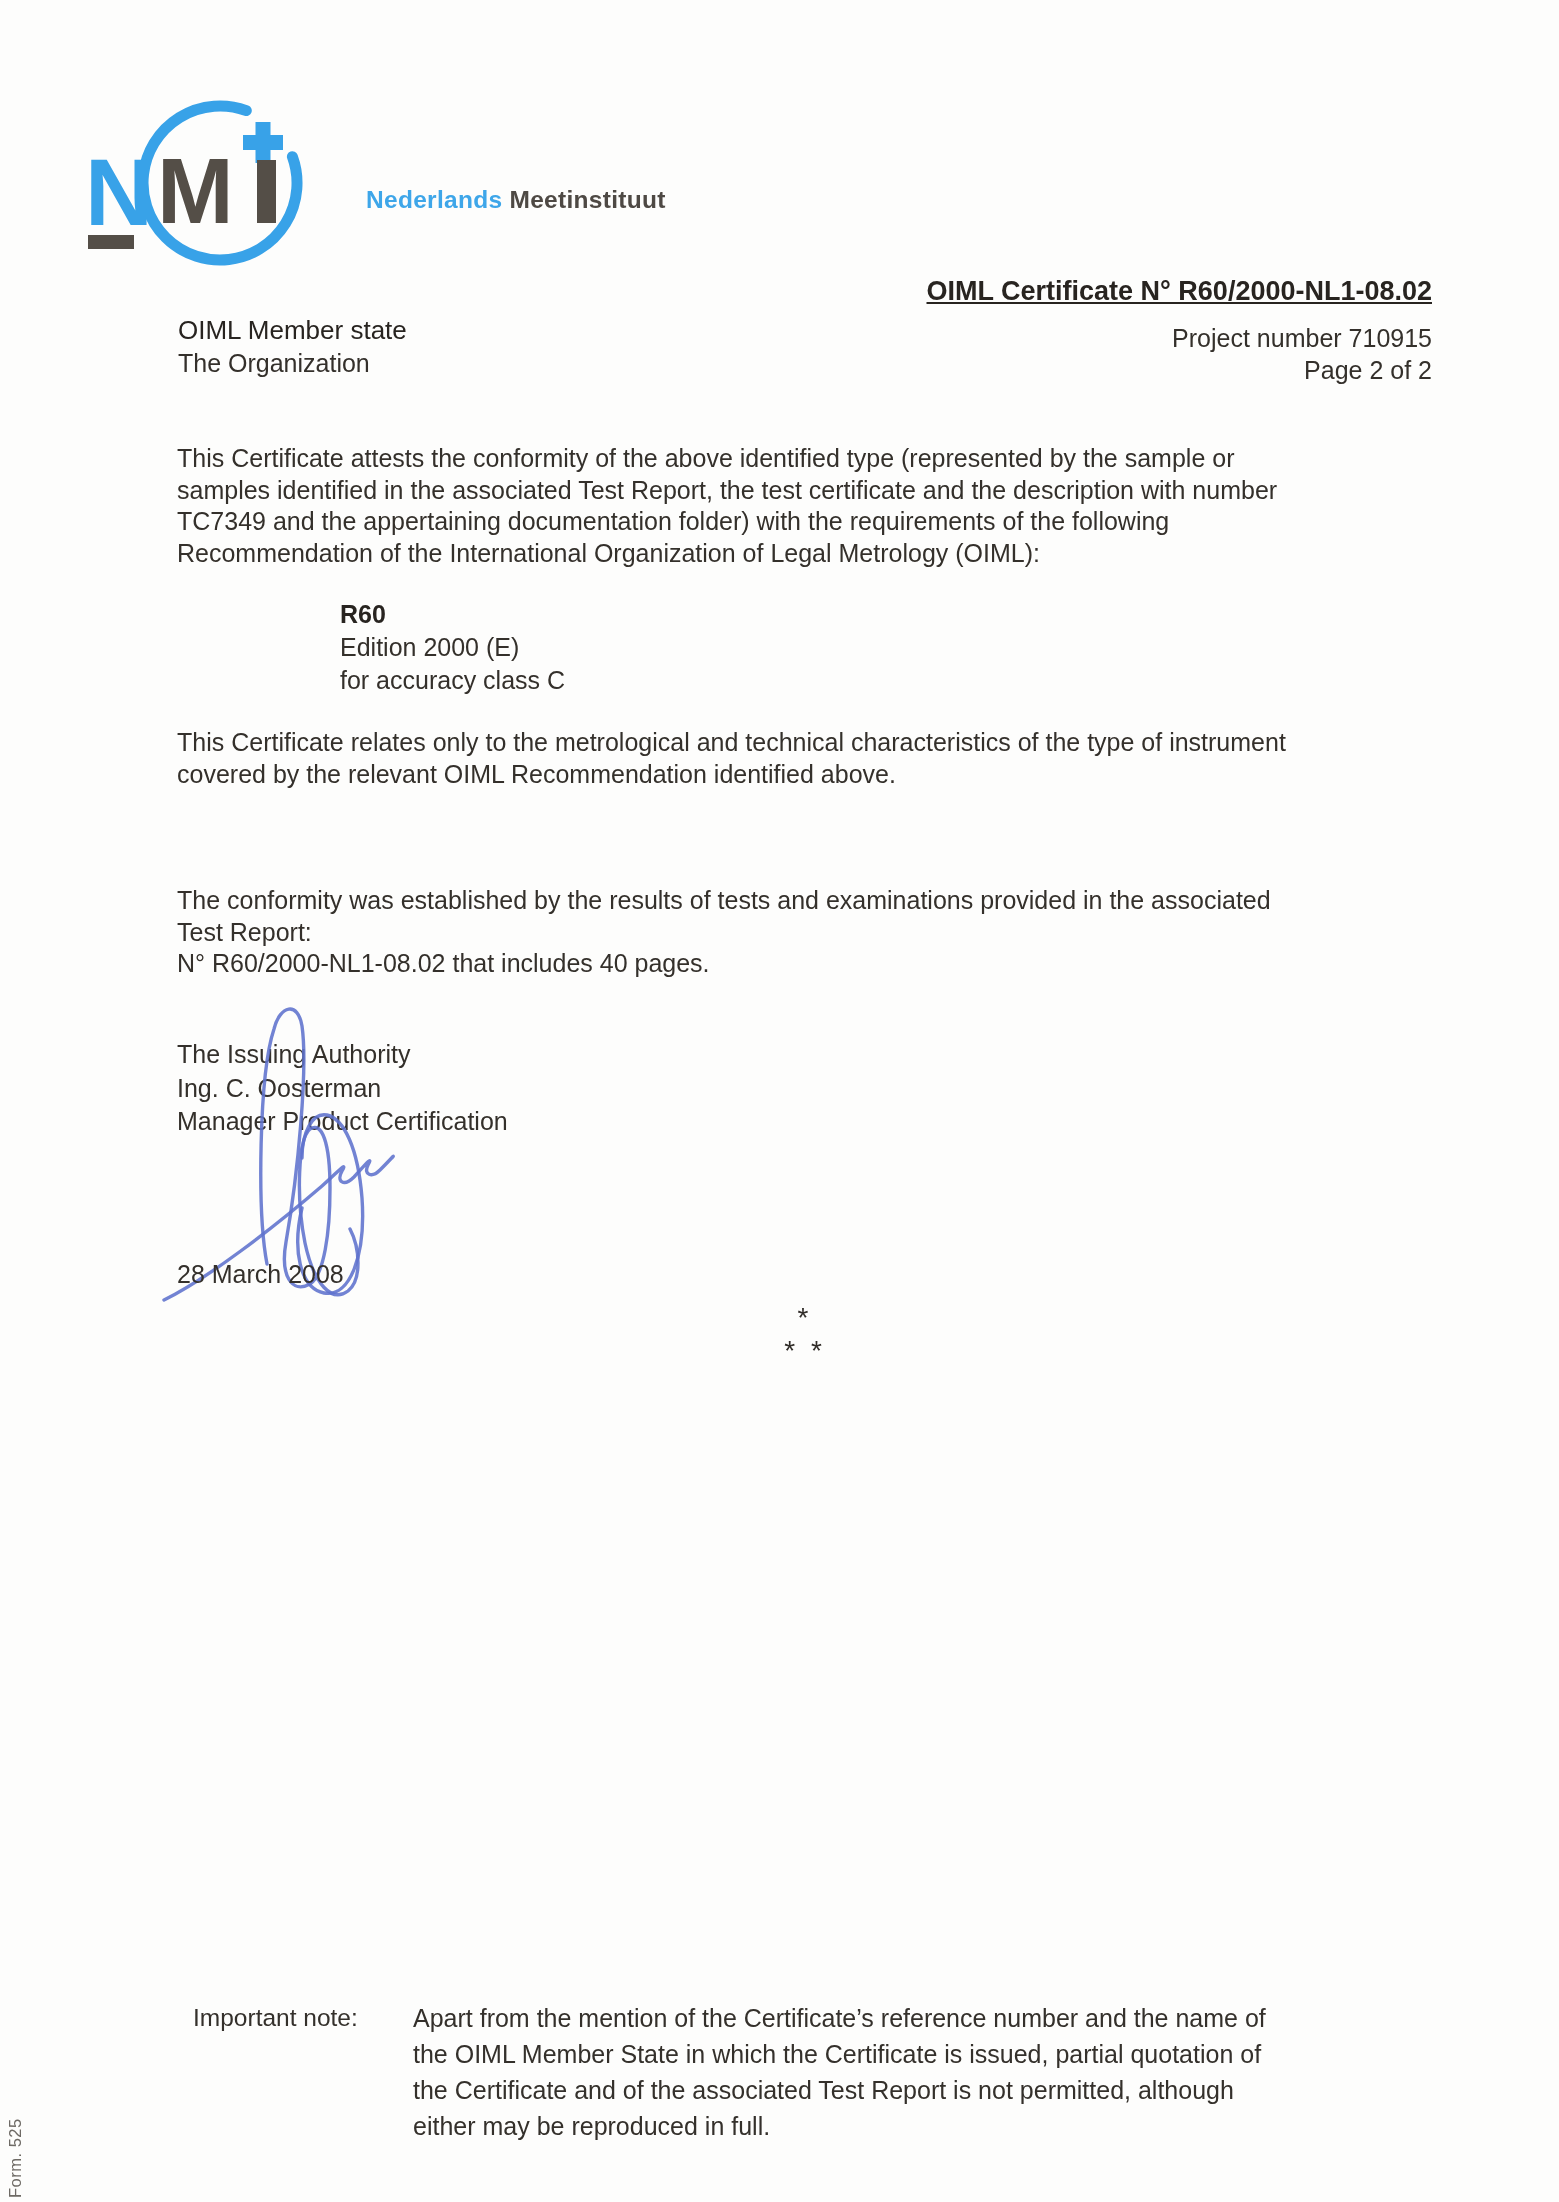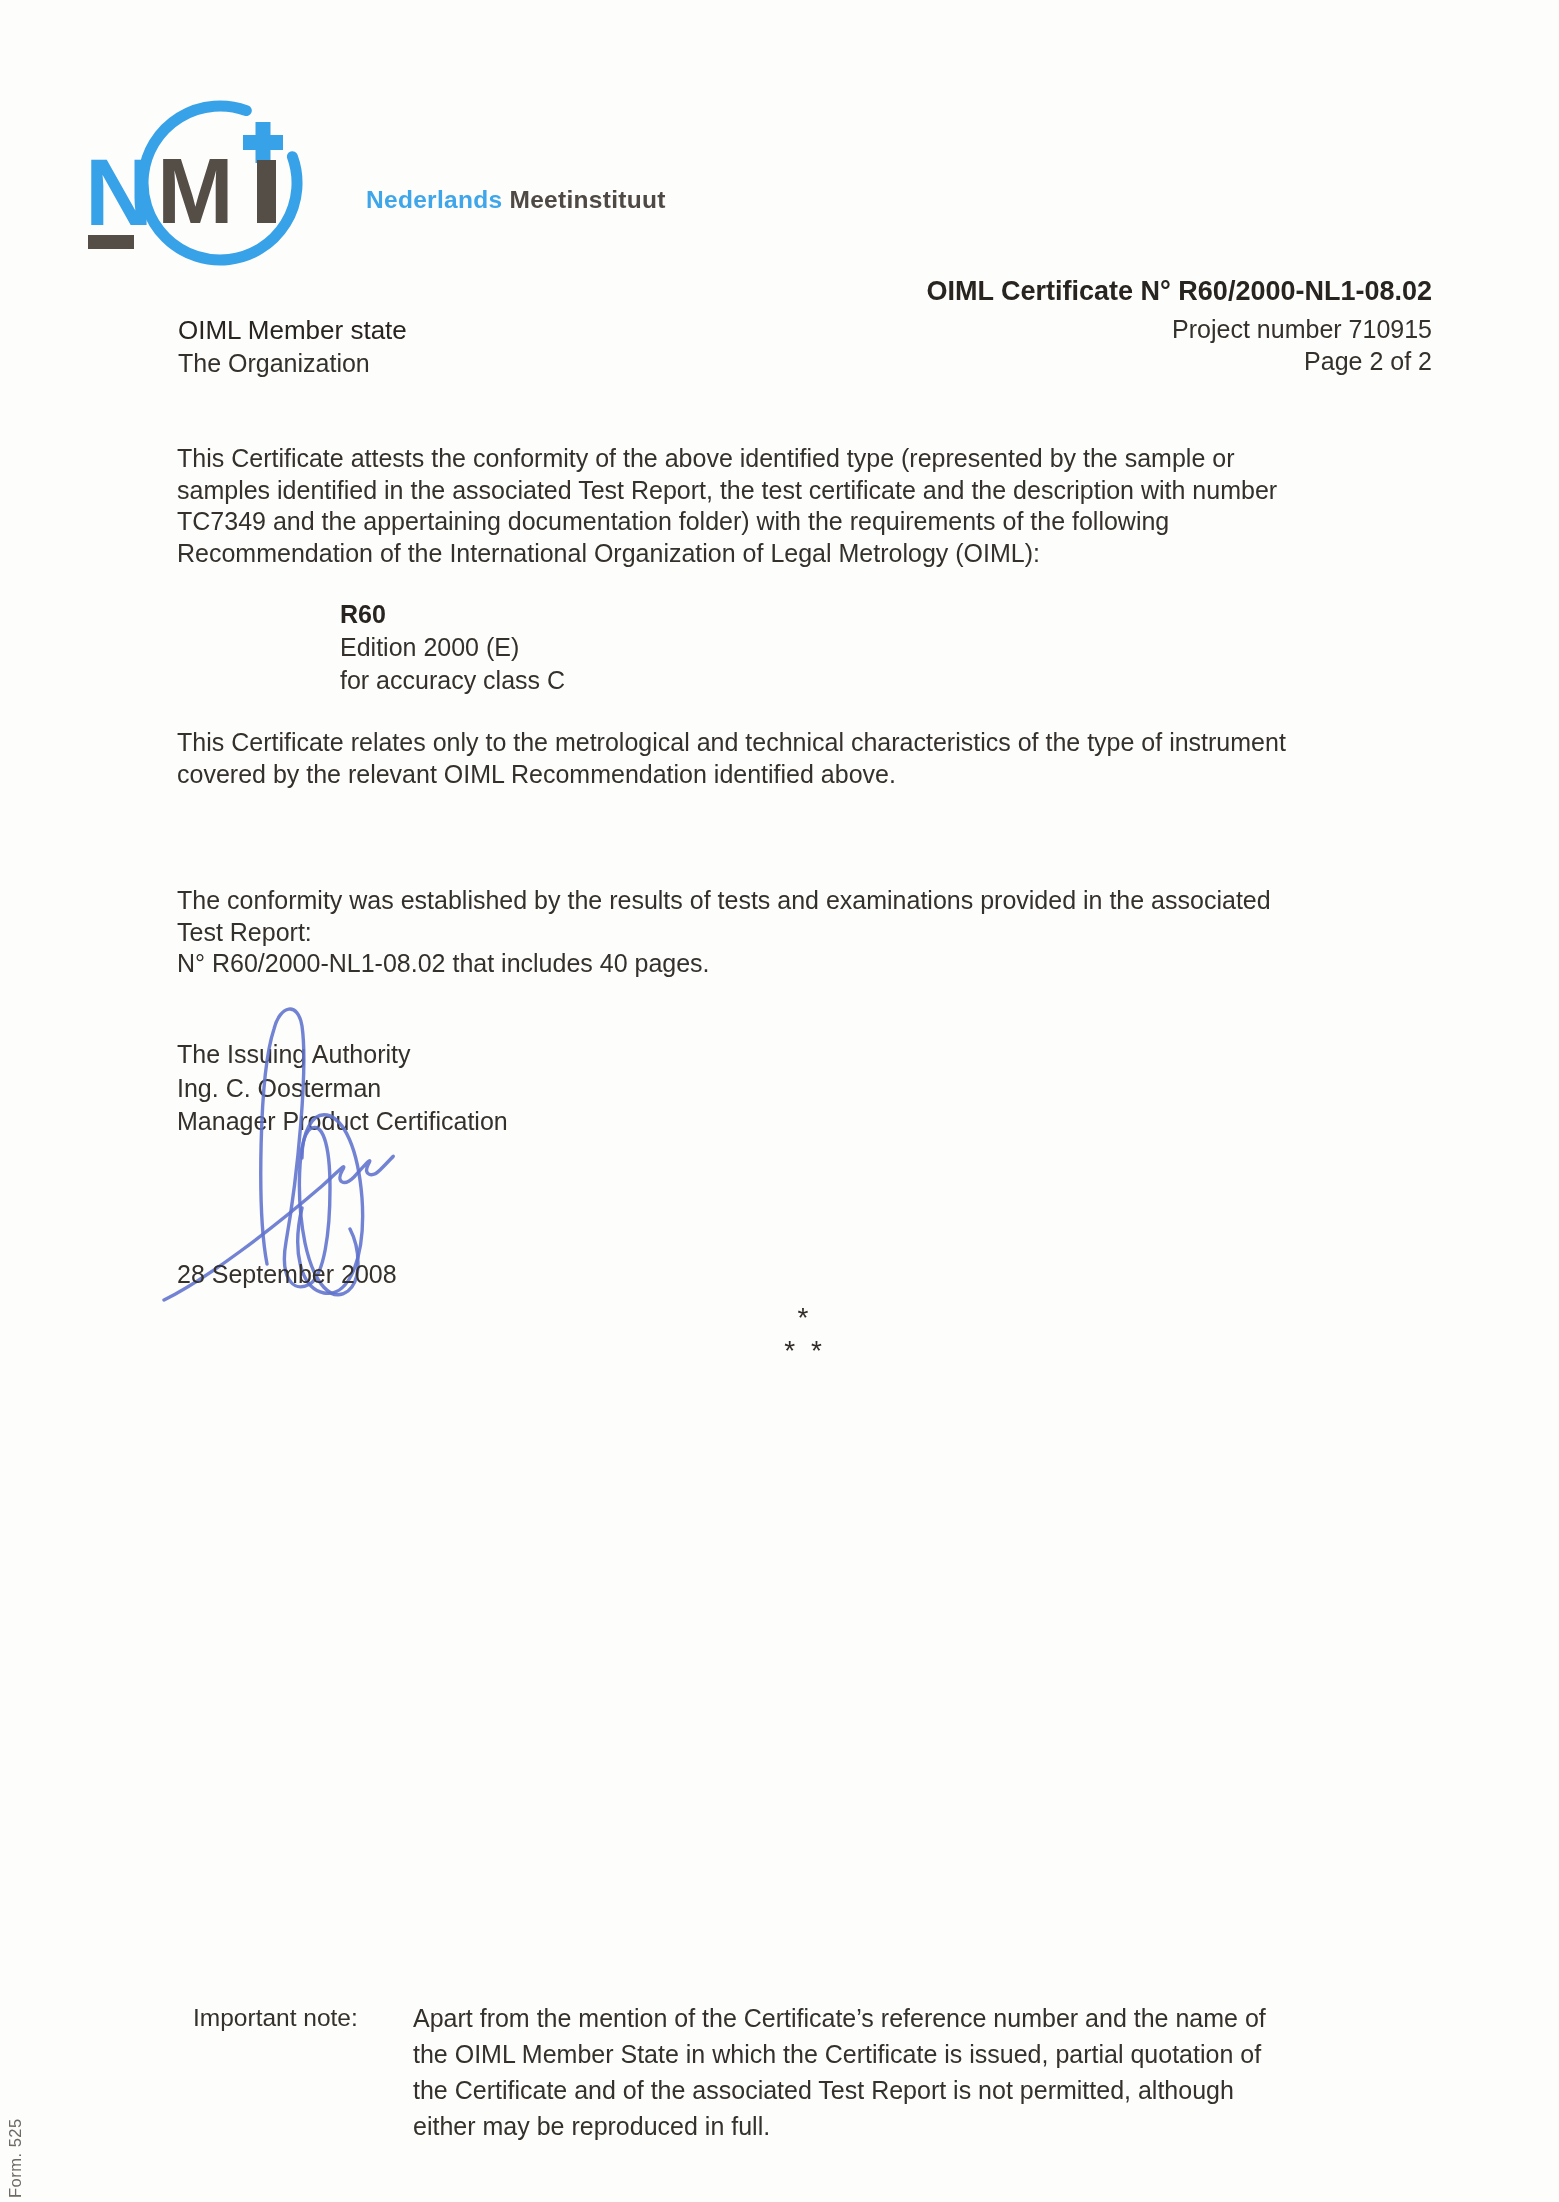--- a/index.html
+++ b/index.html
@@ -13,21 +13,21 @@
     margin:0 auto;
   }
   .abs{position:absolute;}
   
   .logo-box{left:75px;top:95px;width:240px;height:180px;}
   .wordmark{left:366px;top:186px;font-size:24.5px;font-weight:bold;letter-spacing:.3px;}
   .wm-blue{color:#3ea6e9;}
   .wm-dark{color:#4e4944;margin-left:7px;}
   
   .cert-head{right:127px;top:276px;text-align:right;line-height:32px;}
-  .cert-title{font-size:27px;font-weight:bold;color:#282420;line-height:30px;margin-bottom:7px;}
+  .cert-title{font-size:27px;font-weight:bold;color:#282420;line-height:30px;margin-bottom:16px;text-decoration:underline;}
   .cert-sub{font-size:25px;color:#34302b;}
   .member{left:178px;top:314px;line-height:33px;}
   .member-label{font-size:26px;font-weight:normal;color:#282420;}
   .member-value{font-size:25px;}
   
   .para{font-size:25px;line-height:31.5px;white-space:pre-line;}
   .p1{left:177px;top:443px;width:1300px;}
   .rec{left:328px;top:598px;line-height:33px;font-size:25px;margin-left:12px;}
   .rec-code{font-weight:bold;color:#282420;}
   .p2{left:177px;top:727px;width:1300px;}
@@ -125,21 +125,21 @@
              C 162 120 152 141 152 166"></path>
     <path d="M 14 308
              C 57 287 122 237 172 194
              C 188 180 198 168 192 179
              C 186 190 194 195 204 185
              C 214 174 224 162 218 173
              C 213 183 222 186 230 178
              C 240 168 246 161 242 166"></path>
   </svg>
 
-  <div class="abs sig-date">28 September 2008</div>
+  <div class="abs sig-date">28 March 2008</div>
 
   <div class="abs stars">*
 * *</div>
 
   <div class="abs note-label">Important note:</div>
   <div class="abs note-text">Apart from the mention of the Certificate’s reference number and the name of
 the OIML Member State in which the Certificate is issued, partial quotation of
 the Certificate and of the associated Test Report is not permitted, although
 either may be reproduced in full.</div>
 

